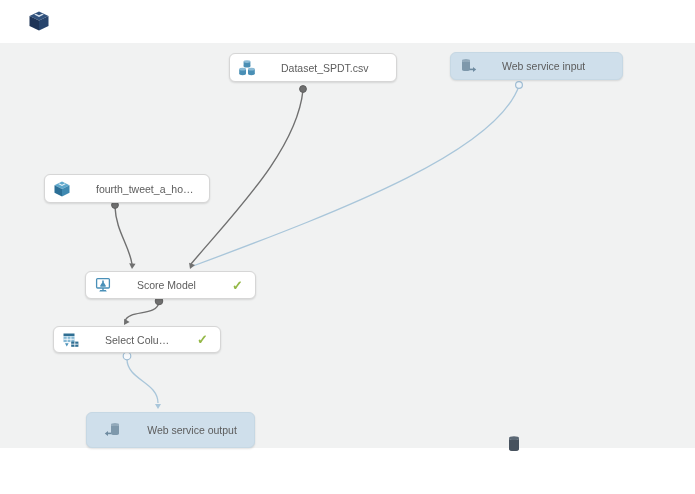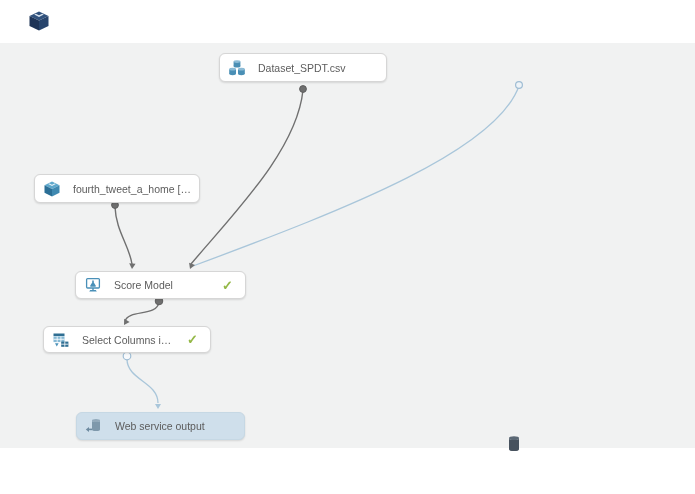--- a/index.html
+++ b/index.html
@@ -1,32 +1,32 @@
 <!DOCTYPE html>
 <html><head>
 <meta charset="utf-8">
 <style>
   html,body{margin:0;padding:0;}
   body{font-family:"Liberation Sans",sans-serif;background:#fff;}
   .stage{position:relative;width:695px;height:494px;background:#ffffff;overflow:hidden;}
   .canvas{position:absolute;left:0;top:43px;width:695px;height:405px;background:#f1f2f2;}
   .edges{position:absolute;left:0;top:0;width:695px;height:494px;pointer-events:none;}
-  .node{position:absolute;display:flex;align-items:center;gap:12px;padding:0 8px;
+  .node{position:absolute;display:flex;align-items:center;gap:25px;padding:0 8px;
         background:#ffffff;border:1px solid #d6d6d6;border-radius:6px;
-        box-shadow:0 1px 2px rgba(0,0,0,.12);box-sizing:border-box;cursor:pointer;}
+        box-shadow:0 1px 2px rgba(0,0,0,.12);box-sizing:border-box;cursor:pointer;margin-left:10px;}
   .node .label{font-size:10.5px;color:#5c5c5c;white-space:nowrap;overflow:hidden;text-overflow:ellipsis;}
   .node.ws{background:#cfdfeb;border:1px solid #c6d8e4;}
   .node .check{margin-left:auto;color:#94b847;font-size:13px;font-weight:bold;padding-right:4px;}
   .icon{width:18px;height:18px;flex:0 0 18px;}
   .n-dataset{left:219px;top:53px;width:168px;height:29px;}
   .n-wsin{left:440px;top:52px;width:173px;height:28px;}
   .n-trained{left:34px;top:174px;width:166px;height:29px;}
   .n-score{left:75px;top:271px;width:171px;height:28px;justify-content:flex-end;}
   .n-select{left:43px;top:326px;width:168px;height:27px;}
-  .n-wsout{left:76px;top:412px;width:169px;height:28px;}
+  .n-wsout{left:76px;top:412px;width:169px;height:36px;justify-content:center;}
   .corner-cube{position:absolute;left:28px;top:10px;width:22px;height:22px;}
   .br-glyph{position:absolute;left:506px;top:435px;width:16px;height:19px;}
 </style>
 </head>
 <body>
 
 <div class="stage">
   <div class="canvas"></div>
 
   <svg class="corner-cube" viewBox="0 0 22 22">
@@ -65,20 +65,29 @@
       <rect x="1.2" y="10.2" width="6.8" height="4.6" fill="#4a8fb5"></rect>
       <ellipse cx="4.6" cy="14.8" rx="3.4" ry="1.4" fill="#4a8fb5"></ellipse>
       <ellipse cx="4.6" cy="10.2" rx="3.4" ry="1.4" fill="#8cbbd6"></ellipse>
       <rect x="10" y="10.2" width="6.8" height="4.6" fill="#4a8fb5"></rect>
       <ellipse cx="13.4" cy="14.8" rx="3.4" ry="1.4" fill="#4a8fb5"></ellipse>
       <ellipse cx="13.4" cy="10.2" rx="3.4" ry="1.4" fill="#8cbbd6"></ellipse>
     </svg>
     <span class="label">Dataset_SPDT.csv</span>
   </div>
 
+  <div class="node ws n-wsin">
+    <svg class="icon" viewBox="0 0 18 18">
+      <ellipse cx="7" cy="3.6" rx="4" ry="1.5" fill="#92a9ba"></ellipse>
+      <path d="M3,3.6 v8.8 a4,1.5 0 0 0 8,0 v-8.8 a4,1.5 0 0 1 -8,0 Z" fill="#7e98ab"></path>
+      <rect x="10.6" y="11.6" width="3.6" height="1.6" fill="#6e8ba0"></rect>
+      <polygon points="14,9.9 17.2,12.4 14,14.9" fill="#6e8ba0"></polygon>
+    </svg>
+    <span class="label">Web service input</span>
+  </div>
 
   <div class="node n-trained">
     <svg class="icon" viewBox="0 0 18 18">
       <polygon points="9,1.5 16.5,5.2 9,8.9 1.5,5.2" fill="#5fa8cc"></polygon>
       <polygon points="1.5,5.2 9,8.9 9,16.5 1.5,12.8" fill="#2b6f96"></polygon>
       <polygon points="16.5,5.2 9,8.9 9,16.5 16.5,12.8" fill="#3f89b1"></polygon>
       <polygon points="5.2,4.1 9,6 12.8,4.1 11.5,3.4 9,4.7 6.5,3.4" fill="#e8f2f7"></polygon>
     </svg>
     <span class="label">fourth_tweet_a_home [train...</span>
   </div>

